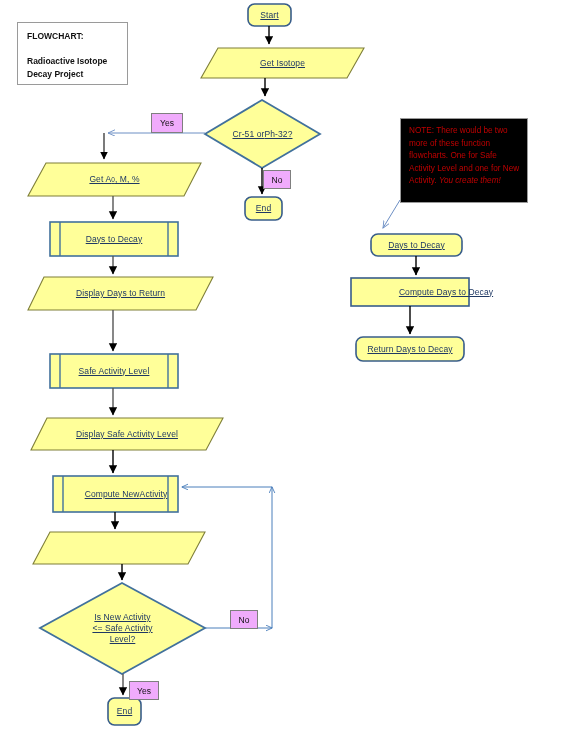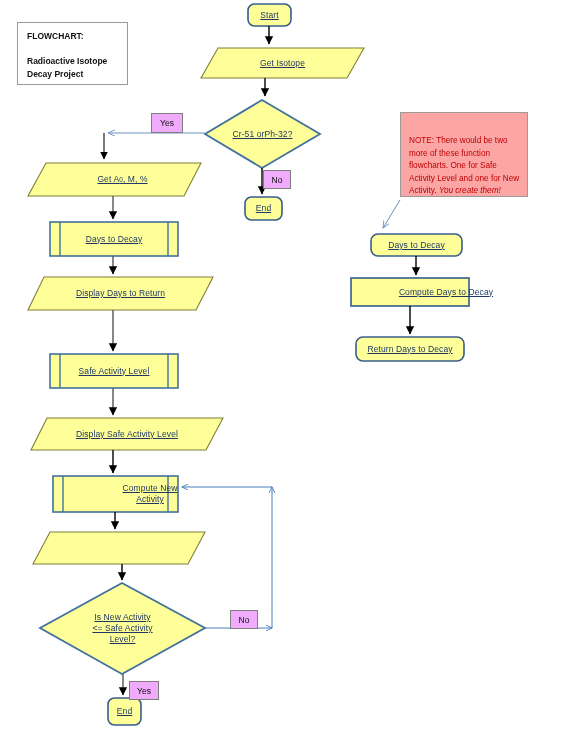--- a/index.html
+++ b/index.html
@@ -47,26 +47,26 @@
     color:#111111;
     font-size:8.5px;
     font-weight:bold;
     line-height:13px;
   }
   .title-card .t1{margin-bottom:12px;}
 
   
   .note-card{
     position:absolute;
-    left:400px; top:112px;
+    left:400px; top:118px;
     width:128px; height:85px;
-    background:#fca5a5;
+    background:#000000;
     border:1px solid #9a9a9a;
     box-sizing:border-box;
-    padding:22px 7px 0 8px;
+    padding:6px 7px 0 8px;
     color:#c00000;
     font-size:8.2px;
     line-height:12.6px;
   }
   .note-card i{font-style:italic;}
 
   
   .tag{
     position:absolute;
     background:#f0abfc;
@@ -178,35 +178,35 @@
 
   <div class="lbl" style="left:201px;top:48px;width:163px;height:30px;">Get Isotope</div>
 
   <div class="lbl" style="left:205px;top:106px;width:115px;height:56px;flex-direction:row;">
     <span>Cr-51 or</span>
     <span>Ph-32?</span>
   </div>
 
   <div class="lbl" style="left:245px;top:197px;width:37px;height:23px;">End</div>
 
-  <div class="lbl" style="left:36px;top:163px;width:173px;height:33px;">
+  <div class="lbl" style="left:28px;top:163px;width:173px;height:33px;">
     <span>Get A</span>
       <span class="sub">0</span>
       <span>, M, %</span>
   </div>
 
   <div class="lbl" style="left:60px;top:222px;width:108px;height:34px;">Days to Decay</div>
 
   <div class="lbl" style="left:28px;top:277px;width:185px;height:33px;">Display Days to Return</div>
 
   <div class="lbl" style="left:60px;top:354px;width:108px;height:34px;">Safe Activity Level</div>
 
   <div class="lbl" style="left:31px;top:418px;width:192px;height:32px;">Display Safe Activity Level</div>
 
-  <div class="lbl" style="left:63px;top:476px;width:126px;height:36px;flex-direction:column;padding-left:24px;">
+  <div class="lbl" style="left:63px;top:476px;width:126px;height:36px;flex-direction:row;">
     <span>Compute New</span>
     <span>Activity</span>
   </div>
 
 
   <div class="lbl" style="left:45px;top:604px;width:155px;height:48px;flex-direction:column;">
     <span>Is New Activity</span>
     <span>&lt;= Safe Activity</span>
     <span>Level?</span>
   </div>

